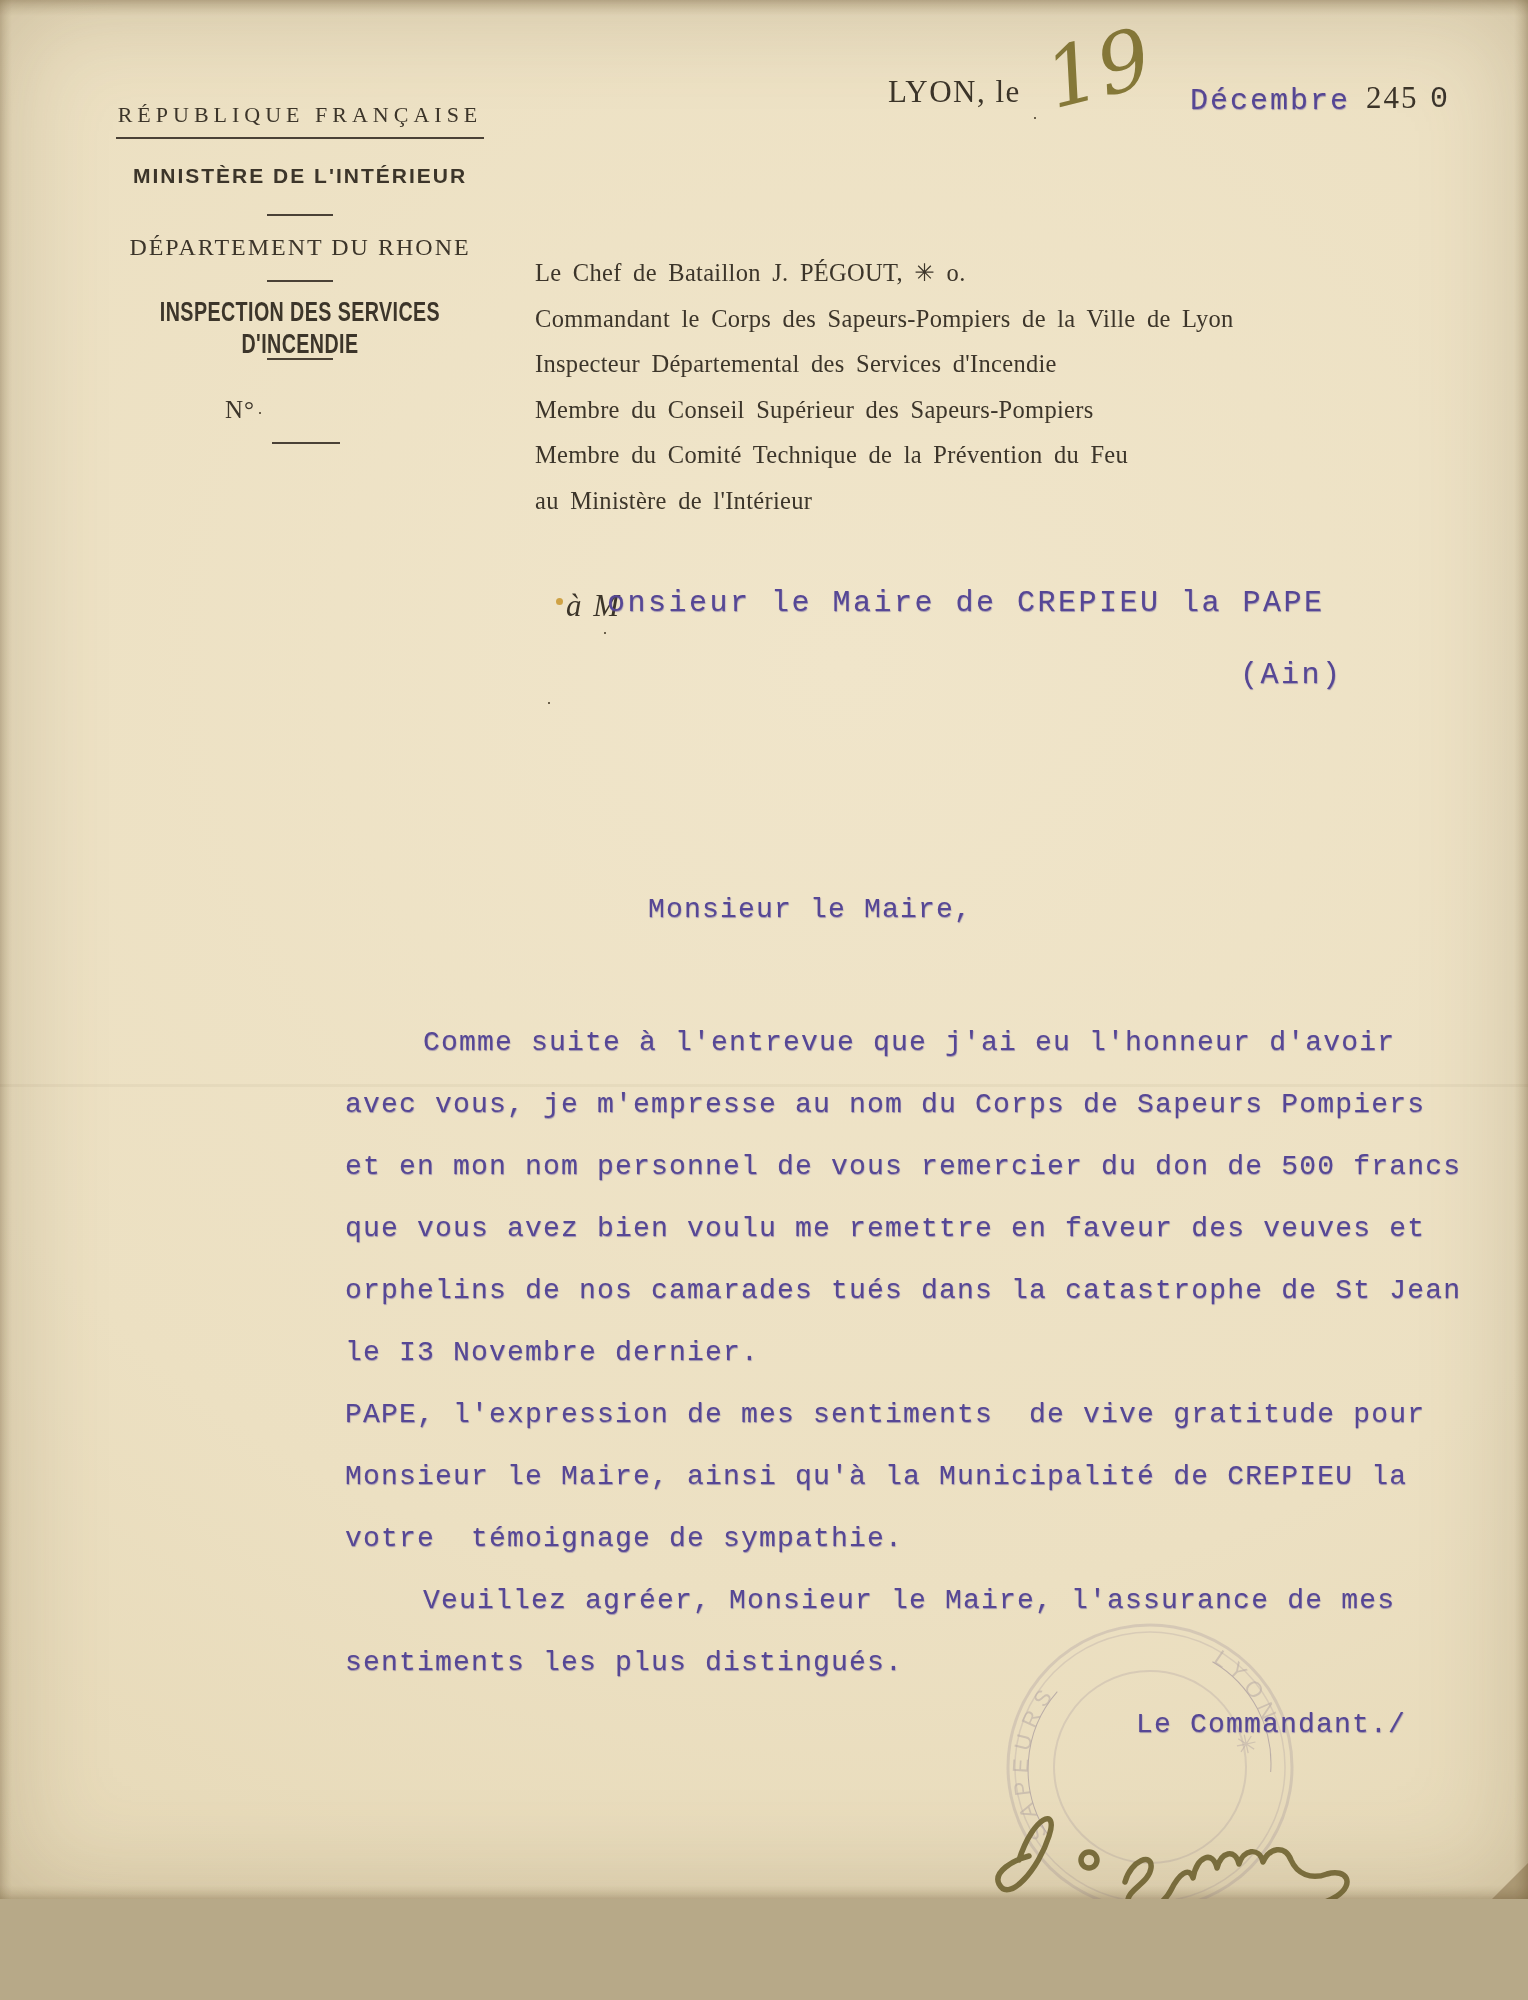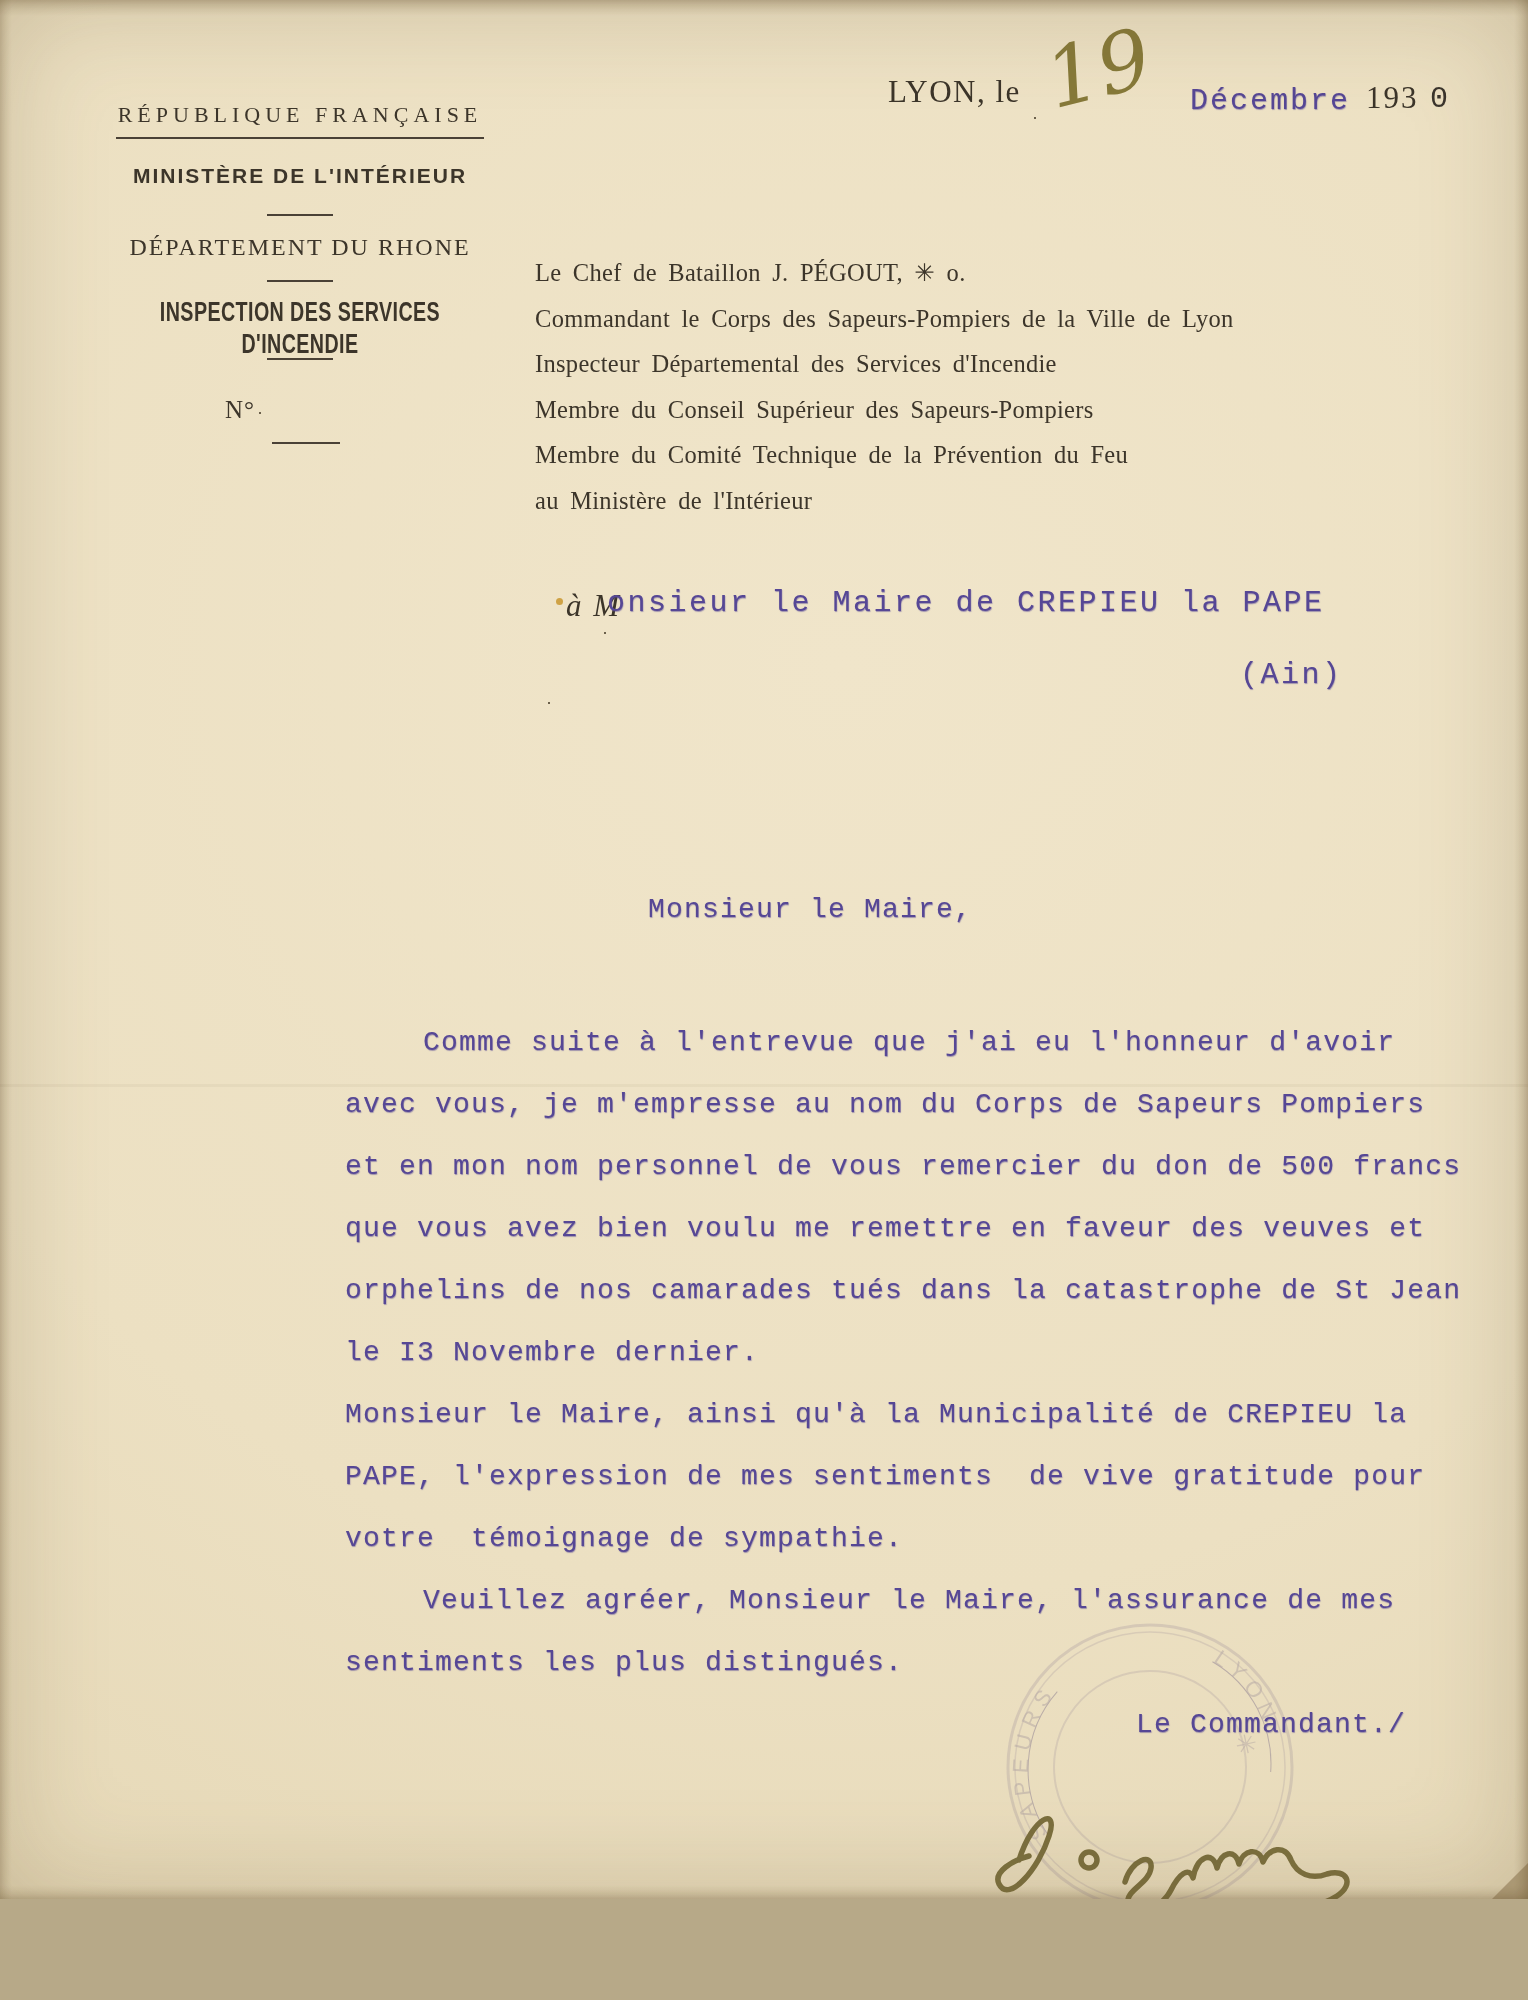--- a/index.html
+++ b/index.html
@@ -85,21 +85,21 @@
     <div class="abs lh-insp print"><span>INSPECTION DES SERVICES D'INCENDIE</span></div>
     <div class="abs rule r3"></div>
   </div>
   <div class="abs num-row print"><span>N°</span><span class="num-dots"></span></div>
   <div class="abs num-under"></div>
 
   <div class="abs dateline-city print">LYON, le</div>
   <div class="abs dotline date-dots"></div>
   <div class="abs hand-day">19</div>
   <div class="abs date-month typed nowrap" style="font-size:30px;letter-spacing:2px;">Décembre</div>
-  <div class="abs date-year print">193</div>
+  <div class="abs date-year print">245</div>
   <div class="abs date-digit">0</div>
 
   <div class="abs sender print">
     <div>Le Chef de Bataillon J. PÉGOUT, ✳ o.</div>
     <div>Commandant le Corps des Sapeurs-Pompiers de la Ville de Lyon</div>
     <div>Inspecteur Départemental des Services d'Incendie</div>
     <div>Membre du Conseil Supérieur des Sapeurs-Pompiers</div>
     <div>Membre du Comité Technique de la Prévention du Feu</div>
     <div>au Ministère de l'Intérieur</div>
   </div>
@@ -112,22 +112,22 @@
 
   <div class="abs salutation typed">Monsieur le Maire,</div>
 
   <div class="abs body-block typed">
     <div class="bl indent">Comme suite à l'entrevue que j'ai eu l'honneur d'avoir</div>
     <div class="bl">avec vous, je m'empresse au nom du Corps de Sapeurs Pompiers</div>
     <div class="bl">et en mon nom personnel de vous remercier du don de 500 francs</div>
     <div class="bl">que vous avez bien voulu me remettre en faveur des veuves et</div>
     <div class="bl">orphelins de nos camarades tués dans la catastrophe de St Jean</div>
     <div class="bl">le I3 Novembre dernier.</div>
+    <div class="bl">PAPE, l'expression de mes sentiments  de vive gratitude pour</div>
     <div class="bl">Monsieur le Maire, ainsi qu'à la Municipalité de CREPIEU la</div>
-    <div class="bl">PAPE, l'expression de mes sentiments  de vive gratitude pour</div>
     <div class="bl">votre  témoignage de sympathie.</div>
     <div class="bl indent">Veuillez agréer, Monsieur le Maire, l'assurance de mes</div>
     <div class="bl">sentiments les plus distingués.</div>
   </div>
 
   <div class="abs signoff typed">Le Commandant./</div>
 
   <svg class="abs stamp" width="310" height="310" viewBox="0 0 310 310">
     <g stroke="#8b7d90" fill="none" transform="rotate(-12 155 155)">
       <circle cx="155" cy="155" r="142" stroke-width="3" opacity=".45"></circle>

